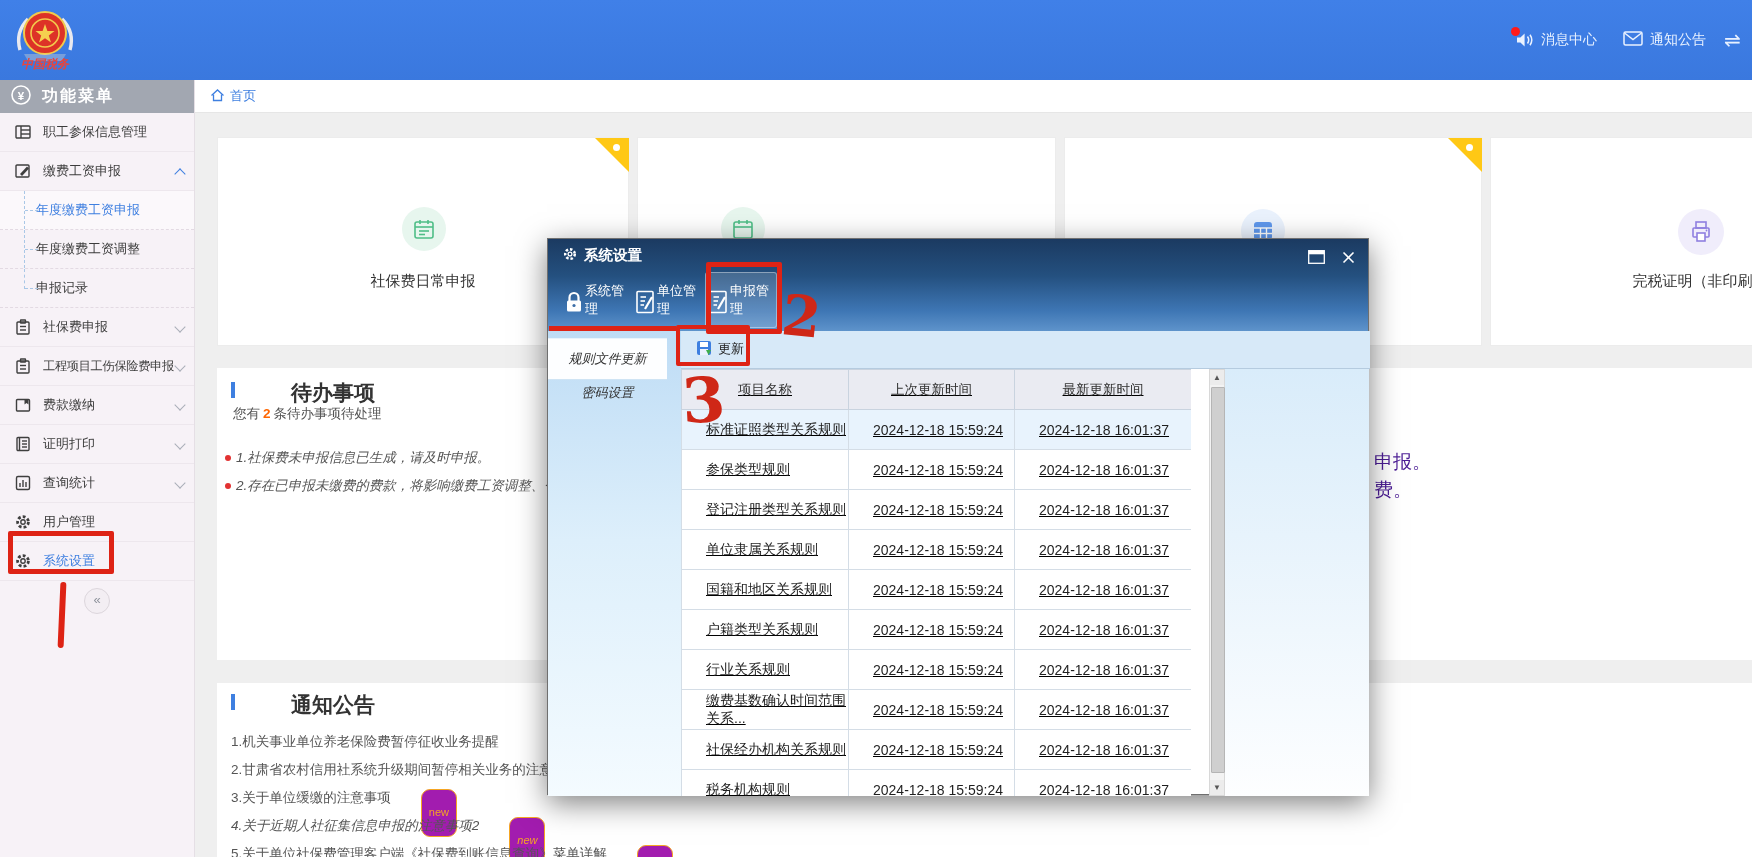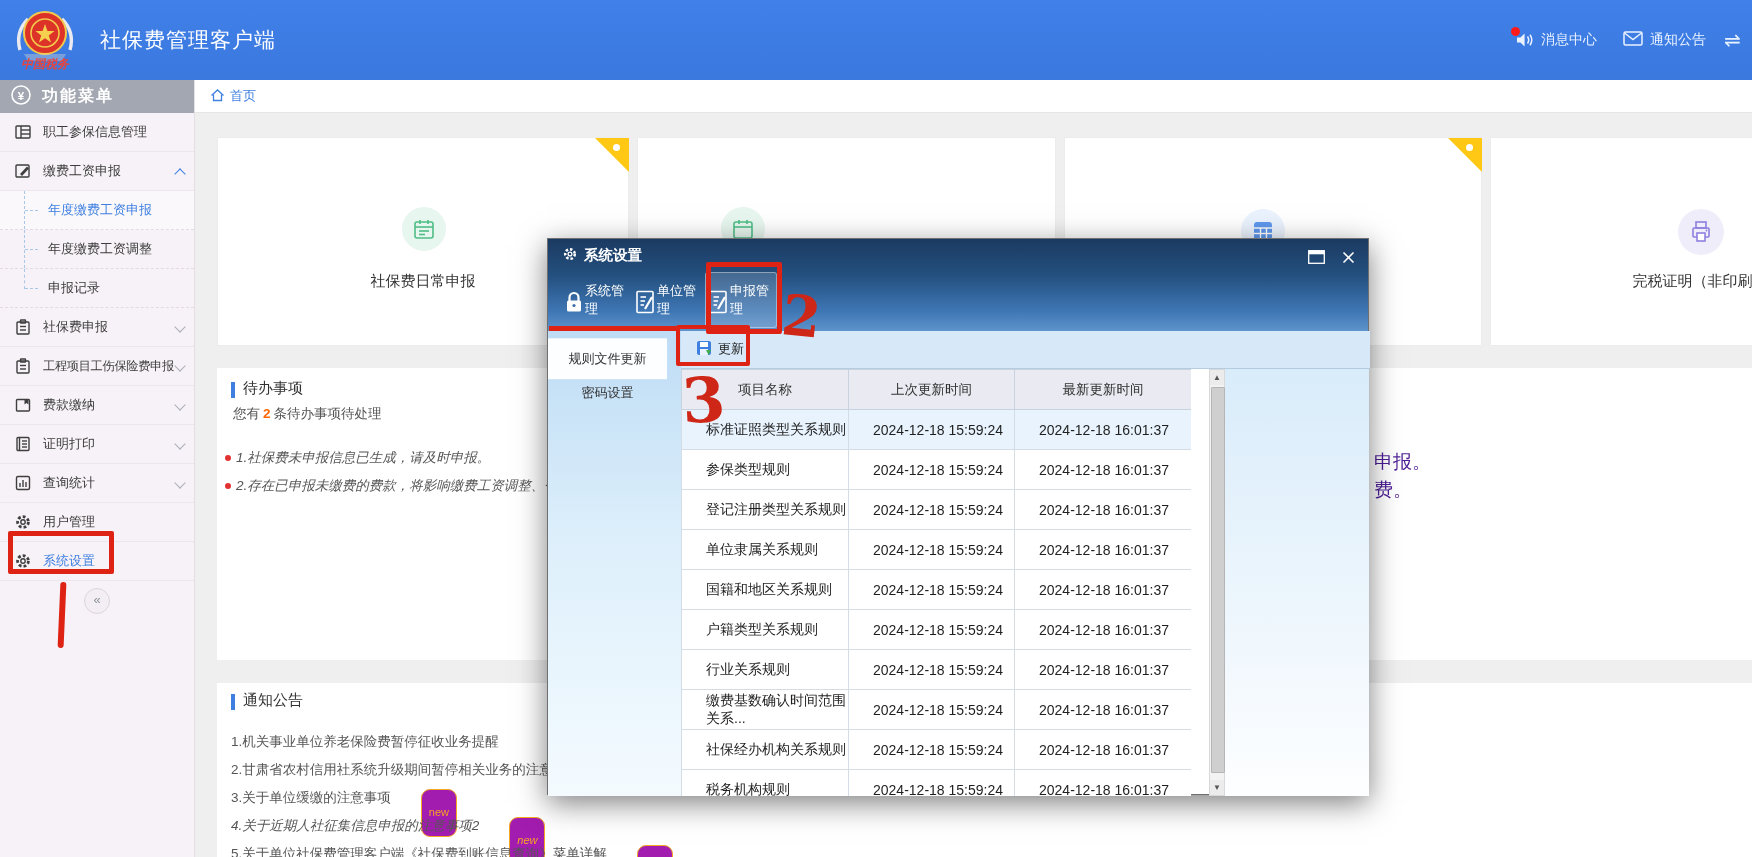--- a/index.html
+++ b/index.html
@@ -19,21 +19,21 @@
   .side-head{position:relative;width:194px;height:33px;background:#A2A7B1;color:#fff;display:flex;align-items:center;}
   .side-head .yen{margin:0 10px 0 10px;}
   .side-head .sh-t{font-size:16px;font-weight:bold;letter-spacing:2px;}
   .tri{position:absolute;left:86px;top:33px;width:0;height:0;border-left:8px solid transparent;border-right:8px solid transparent;border-top:7px solid #A2A7B1;}
   .menu{position:absolute;left:0;top:33px;width:194px;}
   .mi{position:relative;height:39px;box-sizing:border-box;border-bottom:1px solid #EDE7ED;
       display:flex;align-items:center;font-size:13px;color:#3C3C3C;cursor:pointer;background:#F7F2F7;}
   .mi .ic{margin:0 11px 0 14px;display:flex;}
   .mi.tight span.lbl{font-size:12.3px;letter-spacing:-0.4px;}
   .mi.sub{border-bottom:1px dashed #E3DAE3;}
-  .mi.sub .lbl{margin-left:48px;font-family:Liberation Mono, monospace;}
+  .mi.sub .lbl{margin-left:36px;font-family:Liberation Mono, monospace;}
   .mi.sub::before{content:"";position:absolute;left:24px;top:0;height:100%;border-left:1px dashed #A9C7E6;}
   .mi.sub::after{content:"";position:absolute;left:25px;top:19px;width:13px;border-top:1px dashed #A9C7E6;}
   .mi.sub.sub-last::before{height:20px;}
   .mi.sel{background:#FBF8FB;color:#3E7FE0;}
   .mi.active-lbl{color:#3E7FE0;}
   .chev{width:7px;height:7px;border-right:1.6px solid #A9AEB8;border-bottom:1.6px solid #A9AEB8;
         transform:rotate(45deg);margin-left:auto;margin-right:10px;}
   .chev.up{border-color:#3E7FE0;transform:rotate(-135deg);margin-top:5px;}
   .collapse-btn{left:84px;top:508px;width:24px;height:24px;border-radius:50%;background:#F3EEF3;border:1px solid #DCD6DC;
         color:#8E939C;font-size:13px;text-align:center;line-height:22px;cursor:pointer;}
@@ -46,21 +46,21 @@
   
   .card{top:137px;height:209px;background:#fff;border:1px solid #ECECEC;box-sizing:border-box;z-index:2;cursor:pointer;}
   .cicon{position:absolute;border-radius:50%;display:flex;align-items:center;justify-content:center;}
   .clabel{position:absolute;top:134px;left:0;width:100%;text-align:center;font-size:15px;color:#333;}
   .ribbon{position:absolute;top:138px;width:0;height:0;border-left:34px solid transparent;border-top:34px solid #FFC815;z-index:3;}
   .pin{position:absolute;top:144px;width:7px;height:7px;border-radius:50%;background:#fff;z-index:4;}
 
   
   .panel{background:#fff;z-index:2;}
   .secbar{position:absolute;width:4px;height:16px;background:#3E7FE0;}
-  .sectitle{position:absolute;font-size:15px;font-weight:normal;color:#333;}
+  .sectitle{position:absolute;font-size:21px;font-weight:bold;color:#333;margin-left:48px;}
   .todo-sum{position:absolute;font-size:13.5px;color:#555;}
   .todo-sum .cnt{color:#F60;font-weight:bold;margin:0 3px;}
   .todo-line{position:absolute;font-size:13.5px;color:#555;white-space:nowrap;font-style:italic;}
   .rdot{position:absolute;width:6px;height:6px;border-radius:50%;background:#E23232;}
   .frag{position:absolute;font-size:19px;color:#4c1d95;}
   .nline{position:absolute;display:flex;gap:30px;font-size:13.5px;color:#555;white-space:nowrap;cursor:pointer;}
   .badge{border:1px solid #F5A623;color:#F5A623;border-radius:9px;font-size:11px;padding:15px 7px;height:16px;line-height:15px;background:#a21caf;}
 
   
   .modal{left:547px;top:238px;width:822px;height:557px;background:#fff;border:1px solid #6F6F6F;box-sizing:border-box;
@@ -72,24 +72,24 @@
   .winbtn{position:absolute;top:11px;cursor:pointer;display:flex;}
   .tab{position:absolute;top:33px;width:72px;height:56px;display:flex;flex-direction:row;align-items:center;
        color:#fff;font-size:13px;cursor:pointer;border-radius:3px;box-sizing:border-box;}
   .tab .ticon{margin-top:4px;height:28px;display:flex;align-items:center;}
   .tab.seltab{background:rgba(255,255,255,.16);border:1px solid rgba(255,255,255,.38);}
   .mtoolbar{position:absolute;left:133px;top:92px;width:689px;height:38px;background:#D7E9F8;border-bottom:1px solid #B5CBDF;box-sizing:border-box;}
   .updbtn{position:absolute;left:6px;top:4px;height:28px;display:inline-flex;align-items:center;gap:6px;
           padding:0 9px;font-size:13px;color:#222;cursor:pointer;}
   .mnav{position:absolute;left:0;top:92px;width:133px;height:465px;background:linear-gradient(180deg,#BEDCF5 0%,#DDEFFB 45%,#F4FBFF 100%);}
   .mnav-item{position:absolute;left:0;width:119px;display:flex;align-items:center;justify-content:center;
-             font-size:13px;color:#333;cursor:pointer;}
+             font-size:13px;color:#333;cursor:pointer;font-style:italic;}
   .mnav-item.selnav{background:#FDFEFF;border-top:1px solid #EAF4FC;border-bottom:1px solid #CFE4F4;}
   .twrap{position:absolute;left:133px;top:130px;width:510px;height:427px;overflow:hidden;background:#fff;}
-  table.rt{border-collapse:collapse;table-layout:fixed;width:510px;}
+  table.rt{border-collapse:collapse;table-layout:fixed;width:510px;text-decoration:underline;}
   table.rt th{height:37px;background:#EAEBF2;font-size:13.5px;color:#333;font-weight:normal;border:1px solid #C9D3DF;}
   table.rt td{height:40px;font-size:14px;color:#1F1F1F;padding:0 0 0 24px;border:1px solid #D4DDE6;box-sizing:border-box;}
   table.rt tr.hl td{background:#E8F3FD;}
   .sbar{position:absolute;left:661px;top:130px;width:16px;height:427px;background:#F3F3F3;border:1px solid #D8D8D8;box-sizing:border-box;}
   .sb-a{position:absolute;left:0;width:14px;height:15px;background:#ECECEC;color:#555;font-size:8px;text-align:center;line-height:15px;cursor:pointer;}
   .sb-th{position:absolute;left:1px;top:17px;width:12px;height:384px;background:#CFCFCF;border:1px solid #B5B5B5;border-radius:1px;cursor:grab;}
   .rstrip{position:absolute;left:677px;top:130px;width:144px;height:427px;background:linear-gradient(180deg,#D9ECFA,#FDFEFF);}
 
   
   .rbox{position:absolute;border:5px solid #DE2315;z-index:60;border-radius:2px;}
@@ -106,21 +106,20 @@
       <svg width="66" height="68" viewBox="0 0 66 68">
         <path d="M8 44 Q3 26 16 13" stroke="#E9E9EF" stroke-width="3.4" fill="none"></path>
         <path d="M58 44 Q63 26 50 13" stroke="#E9E9EF" stroke-width="3.4" fill="none"></path>
         <circle cx="33" cy="27" r="21" fill="#DD3227" stroke="#F2C94C" stroke-width="2"></circle>
         <circle cx="33" cy="27" r="14" fill="none" stroke="#F2C94C" stroke-width="1.6"></circle>
         <polygon points="33,18 35.4,25 42.5,25 36.8,29.4 39,36.5 33,32.2 27,36.5 29.2,29.4 23.5,25 30.6,25" fill="#F5D04F"></polygon>
         <path d="M12 48 L54 48 L50 55 L16 55 Z" fill="#E8E2D2" opacity="0.35"></path>
         <text x="33" y="62" text-anchor="middle" font-size="12" font-style="italic" font-weight="bold" fill="#E8453C">中国税务</text>
       </svg>
     </div>
-    <div class="abs app-title">社保费管理客户端</div>
 
     <div class="abs hdr-act" style="left:1514px;">
       <span style="position:relative;display:flex;">
         <svg width="20" height="18" viewBox="0 0 20 18">
           <path d="M3 6.5 v5 h3.4 l4.2 4 V2.5 L6.4 6.5 Z" fill="#EAF2FF"></path>
           <path d="M13.5 5.5 q2.4 3.5 0 7" stroke="#EAF2FF" stroke-width="1.5" fill="none"></path>
           <path d="M16 3.8 q3.6 5.2 0 10.4" stroke="#EAF2FF" stroke-width="1.5" fill="none"></path>
         </svg>
         <span class="reddot"></span>
       </span>

